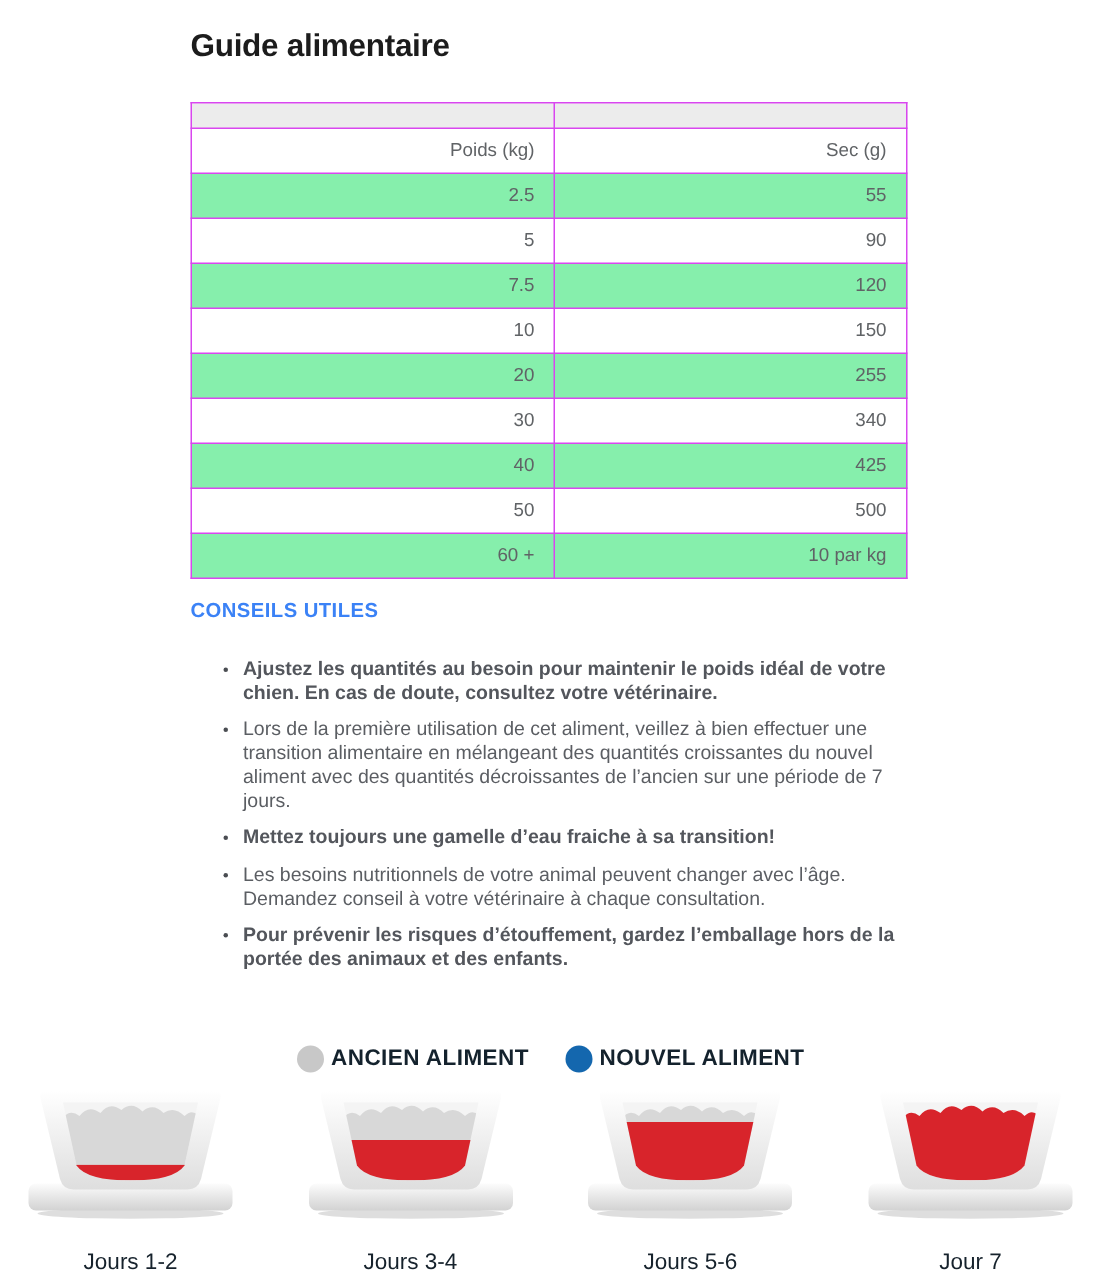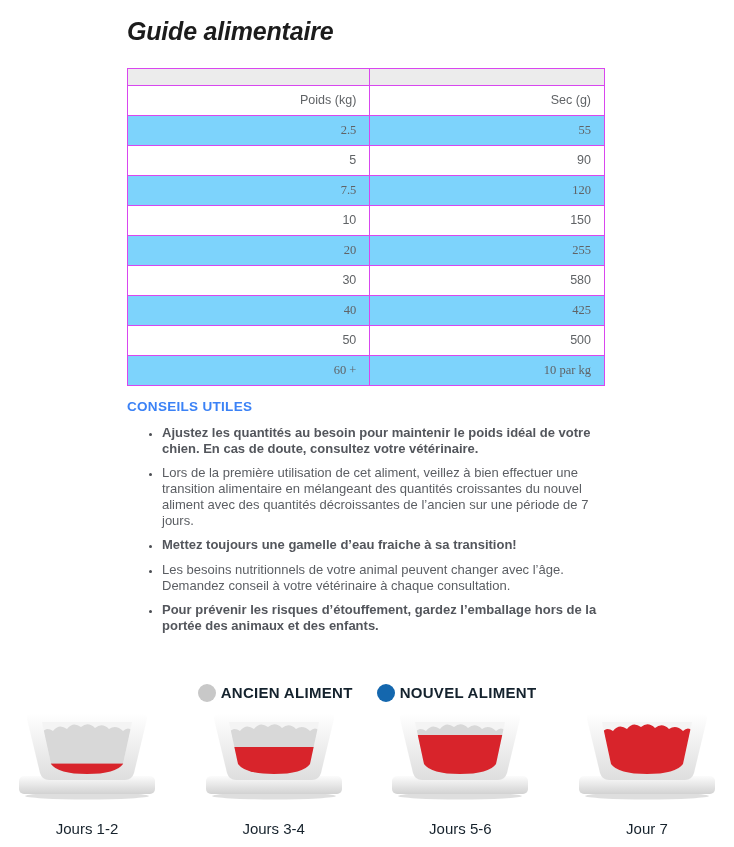--- a/index.html
+++ b/index.html
@@ -5,43 +5,43 @@
   * { margin:0; padding:0; box-sizing:border-box; }
   html,body { background:#ffffff; }
   body {
     width:734px; height:847px; overflow:hidden;
     font-family:"Liberation Sans", sans-serif;
     -webkit-font-smoothing:antialiased;
   }
   .main { padding:18px 129px 0 127px; }
 
   .page-title {
-    font-size:25px; font-weight:700; color:#1c1c1c;
-    letter-spacing:-0.2px; line-height:26px;font-style:italic;
+    font-size:21px; font-weight:700; color:#1c1c1c;
+    letter-spacing:-0.2px; line-height:26px;
   }
 
   
   table.feed-table {
     width:100%; border-collapse:collapse; margin-top:24px;
     font-size:12.5px; color:#606366;
   }
   table.feed-table td, table.feed-table th {
     border:1px solid #d946ef; text-align:right; font-weight:400;
     padding:7px 13px; line-height:15px; vertical-align:middle;
   }
   tr.strip td { padding:4px 13px; height:17px; background:#ececec; }
-  tr.shaded td { background:#7dd3fc;font-family:Liberation Serif, serif; }
+  tr.shaded td { background:#86efac; }
   td.col-weight, th.col-weight { width:50.8%; }
 
   
   .tips-heading {
     margin-top:13px; font-size:13.5px; font-weight:700;
     color:#3b82f6; letter-spacing:0.3px;
   }
-  ul.tips-list { margin-top:11px; padding-left:35px; list-style:disc outside; }
+  ul.tips-list { margin-top:24px; padding-left:35px; list-style:disc outside; }
   ul.tips-list li {
     font-size:13px; line-height:15.7px; color:#5b5e63; margin-bottom:9px;
   }
   ul.tips-list li::marker { color:#4a4d52; font-size:11px; }
   ul.tips-list li.bold { font-weight:700; color:#53565c; }
 
   
   .legend {
     margin-top:50px; display:flex; justify-content:center;
     align-items:center; gap:24px;
@@ -96,21 +96,21 @@
         <tr>
           <td class="col-weight">10</td>
           <td>150</td>
         </tr>
         <tr class="shaded">
           <td class="col-weight">20</td>
           <td>255</td>
         </tr>
         <tr>
           <td class="col-weight">30</td>
-          <td>580</td>
+          <td>340</td>
         </tr>
         <tr class="shaded">
           <td class="col-weight">40</td>
           <td>425</td>
         </tr>
         <tr>
           <td class="col-weight">50</td>
           <td>500</td>
         </tr>
         <tr class="shaded">

